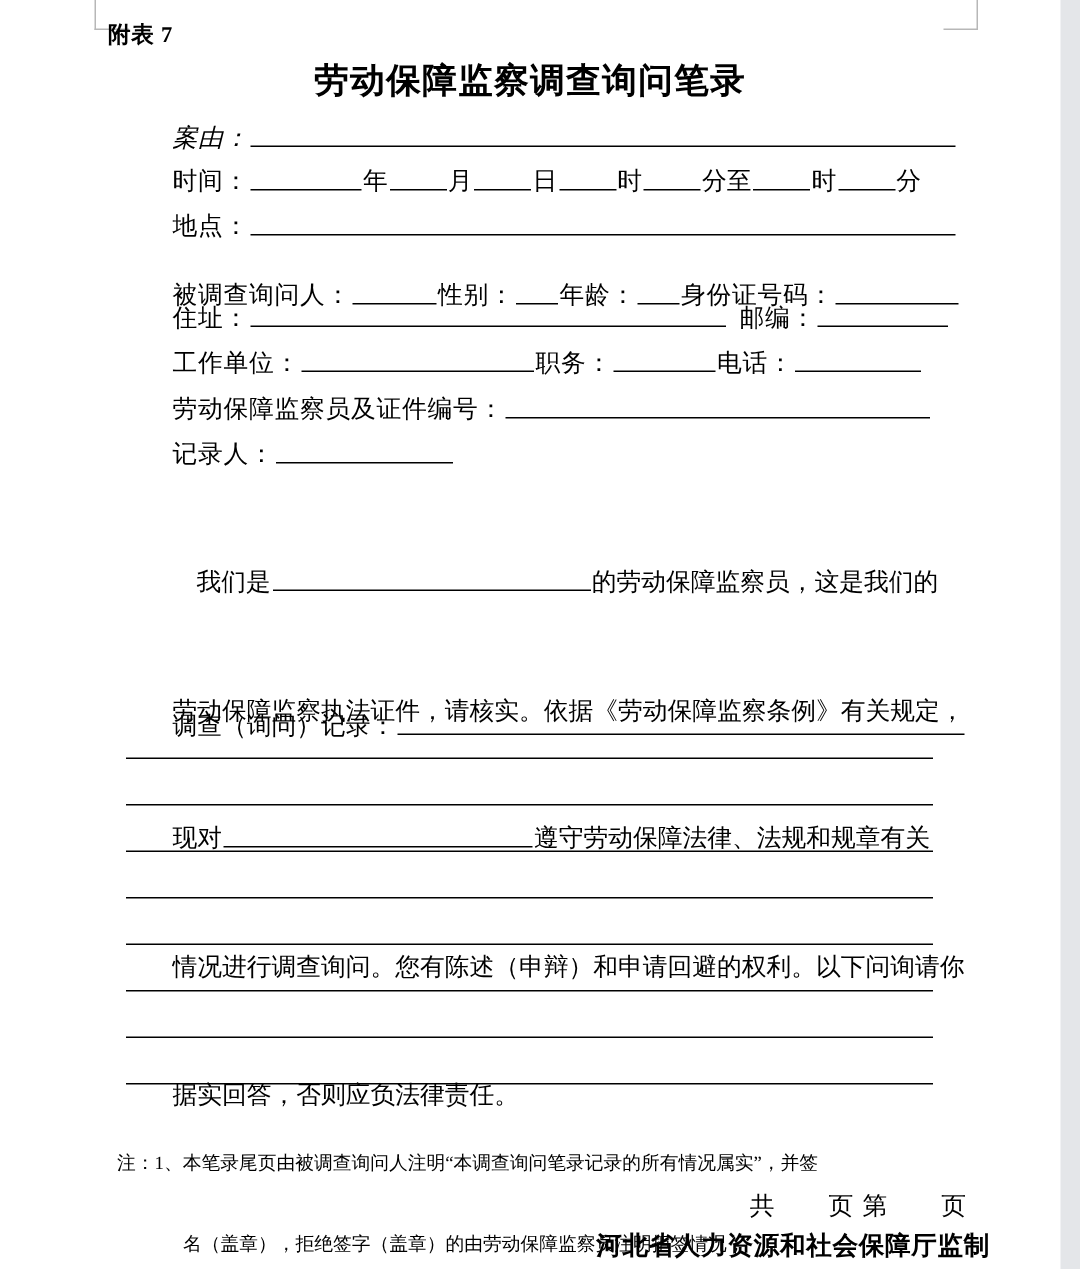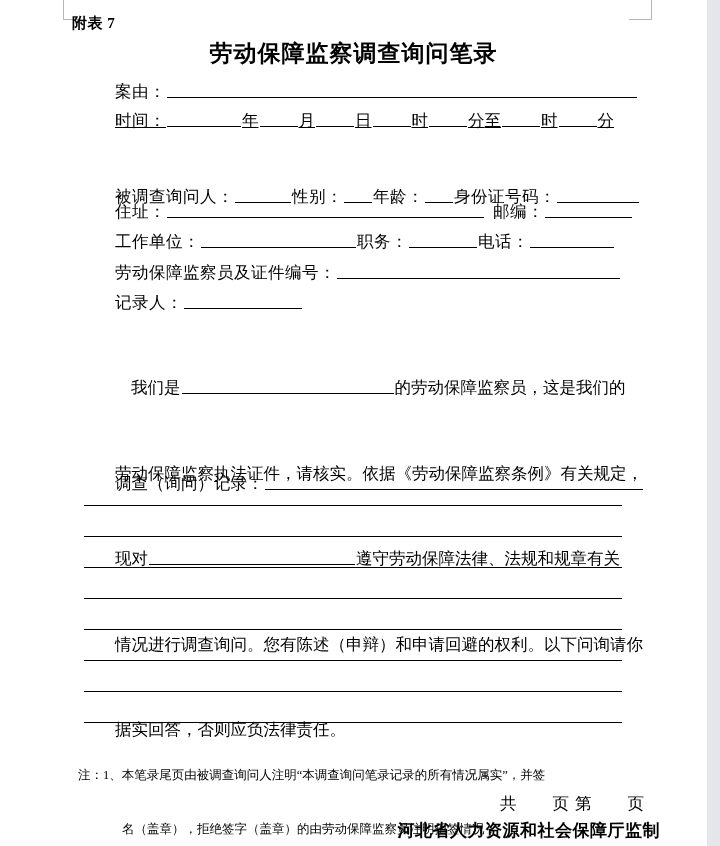--- a/index.html
+++ b/index.html
@@ -165,28 +165,31 @@
 
 <div id="page">
 
   <div class="crop-mark tl"></div>
   <div class="crop-mark tr"></div>
 
   <div id="attachment-label" class="cjk">附表 7</div>
 
   <div id="doc-title" class="cjk">劳动保障监察调查询问笔录</div>
 
-  <div class="field-row" style="top:82px;">
+  <div class="field-row" style="top:82px;font-style:italic;">
     <span class="lbl">案由：</span><span class="ul" style="width:470px;"></span>
   </div>
 
-  <div class="field-row" style="top:111px;text-decoration:underline;">
+  <div class="field-row" style="top:111px;">
     <span class="lbl">时间：</span><span class="ul" style="width:74px;"></span><span>年</span><span class="ul" style="width:38px;"></span><span>月</span><span class="ul" style="width:38px;"></span><span>日</span><span class="ul" style="width:38px;"></span><span>时</span><span class="ul" style="width:38px;"></span><span>分</span><span>至</span><span class="ul" style="width:38px;"></span><span>时</span><span class="ul" style="width:38px;"></span><span>分</span>
   </div>
 
+  <div class="field-row" style="top:141px;">
+    <span class="lbl">地点：</span><span class="ul" style="width:470px;"></span>
+  </div>
 
   <div class="field-row" style="top:171px;margin-top:16px;">
     <span class="lbl">被调查询问人：</span><span class="ul" style="width:56px;"></span><span class="lbl">性别：</span><span class="ul" style="width:28px;"></span><span class="lbl">年龄：</span><span class="ul" style="width:28px;"></span><span class="lbl">身份证号码：</span><span class="ul" style="width:82px;"></span>
   </div>
 
   <div class="field-row" style="top:202px;">
     <span class="lbl">住址：</span><span class="ul" style="width:317px;"></span><span class="lbl" style="padding-left:8px;">邮编：</span><span class="ul" style="width:87px;"></span>
   </div>
 
   <div class="field-row" style="top:232px;">

